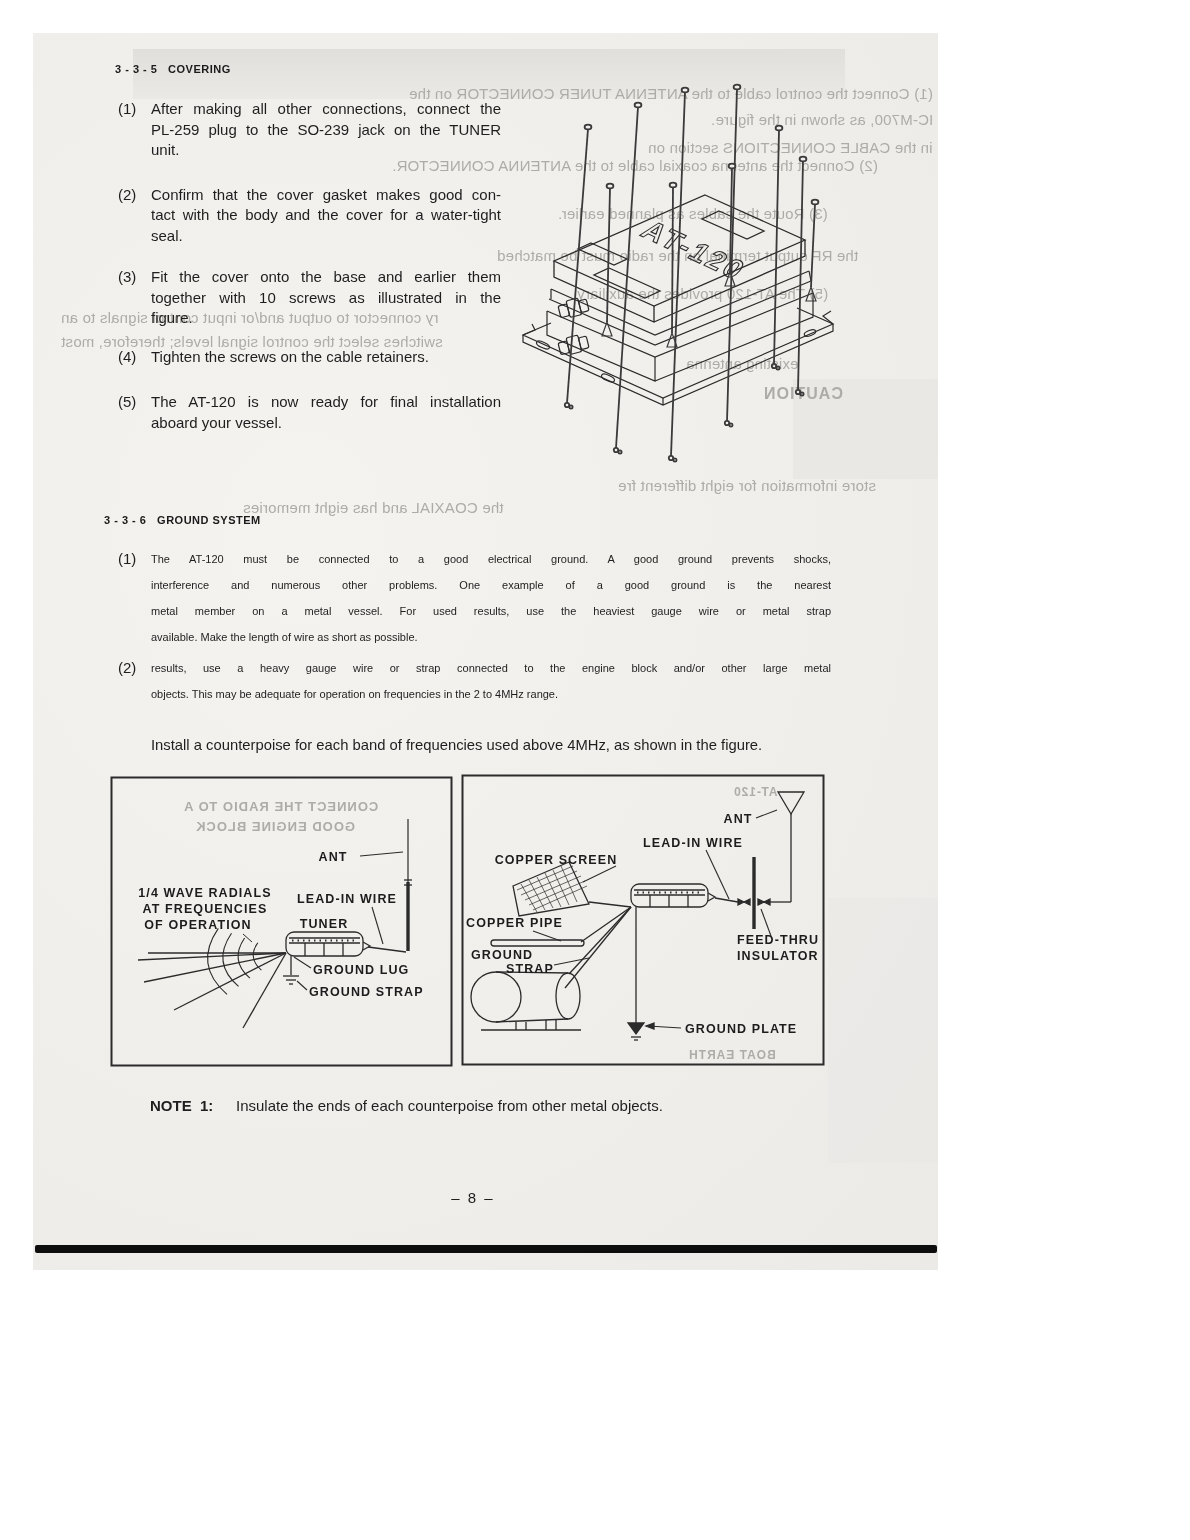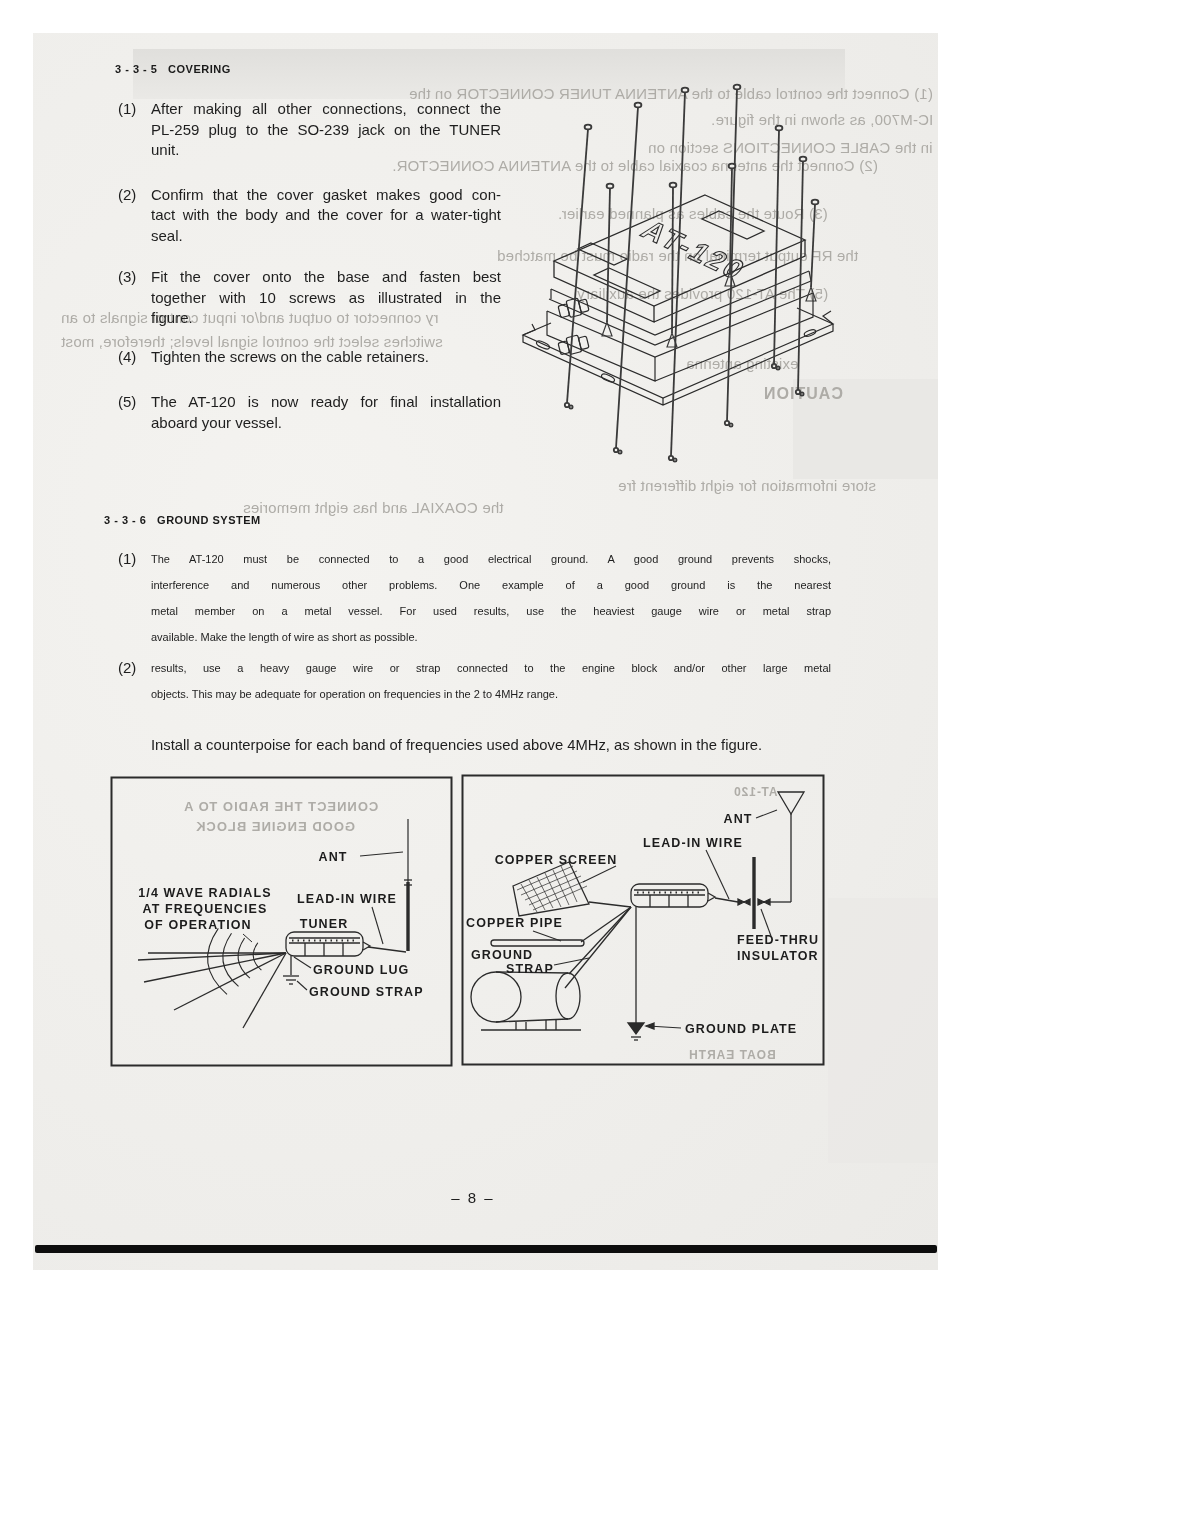--- a/index.html
+++ b/index.html
@@ -84,21 +84,21 @@
         <span class="para-num">(2)</span>
         <div class="para-lines">
           <div class="para-line">Confirm that the cover gasket makes good con-</div>
           <div class="para-line">tact with the body and the cover for a water-tight</div>
           <div class="para-line last">seal.</div>
         </div>
       </div>
       <div class="para" style="margin-top: 21px;">
         <span class="para-num">(3)</span>
         <div class="para-lines">
-          <div class="para-line">Fit the cover onto the base and fasten best</div>
+          <div class="para-line">Fit the cover onto the base and earlier them</div>
           <div class="para-line">together with 10 screws as illustrated in the</div>
           <div class="para-line last">figure.</div>
         </div>
       </div>
       <div class="para" style="margin-top: 18px;">
         <span class="para-num">(4)</span>
         <div class="para-lines">
           <div class="para-line last">Tighten the screws on the cable retainers.</div>
         </div>
       </div>
@@ -373,18 +373,22 @@
     <text class="diag-label" x="95" y="90" text-anchor="middle">COPPER SCREEN</text>
     <text class="diag-label" x="5" y="153">COPPER PIPE</text>
     <text class="diag-label" x="10" y="185">GROUND</text>
     <text class="diag-label" x="45" y="199">STRAP</text>
     <text class="diag-label" x="276" y="170">FEED-THRU</text>
     <text class="diag-label" x="276" y="186">INSULATOR</text>
     <text class="diag-label" x="224" y="259">GROUND PLATE</text>
   </svg>
 
   <div class="notes" id="notes">
+      <div class="note-row">
+        <span class="note-label">NOTE  1:</span>
+        <span class="note-text">Insulate the ends of each counterpoise from other metal objects.</span>
+      </div>
     </div>
 
   <div class="page-num">– 8 –</div>
 
   <div class="black-bar"></div>
 </div>
 
 </body></html>

